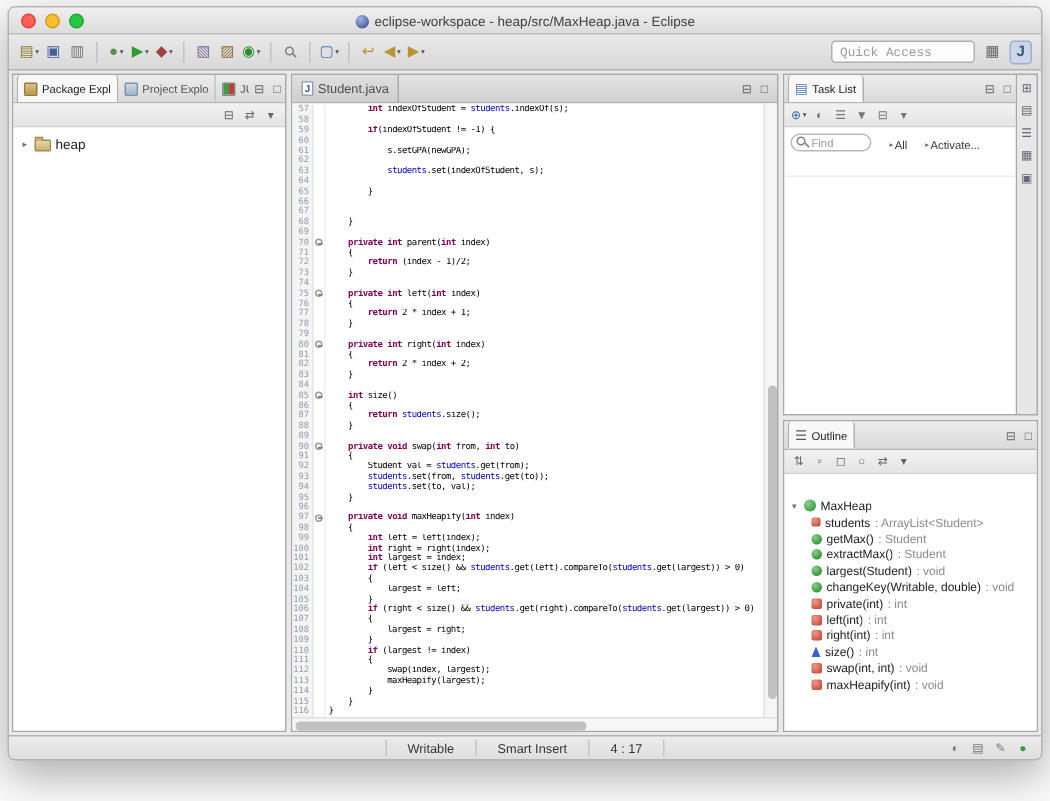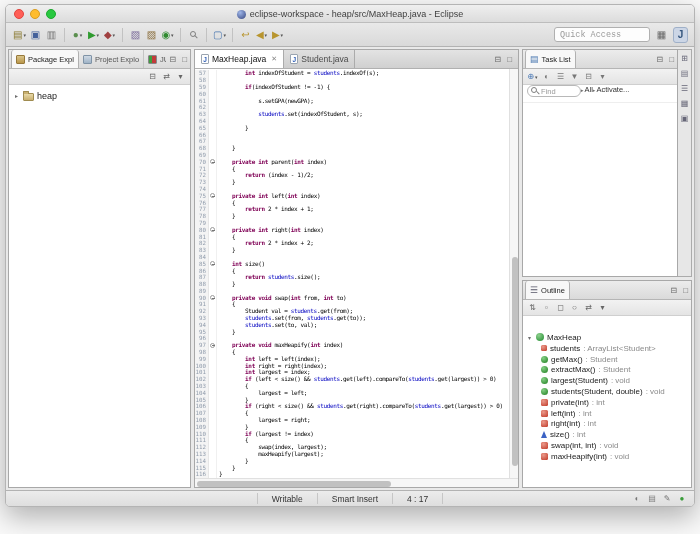--- a/index.html
+++ b/index.html
@@ -81,21 +81,21 @@
   .fm::after{content:"";position:absolute;left:1px;top:1.7px;width:2.5px;height:1px;background:#777}
   .codetext{white-space:pre;font-family:"DejaVu Sans Mono",monospace;font-size:6px;letter-spacing:-0.35px;line-height:1;color:#000;padding-left:2px;overflow:hidden}
   .kw{color:#7f0055;font-weight:bold}
   .fld{color:#0000c0}
   .vscroll{width:9px;flex:none;background:#f6f6f6;border-left:1px solid #e0e0e0;position:relative}
   .vthumb{position:absolute;left:1.5px;width:6px;top:46%;height:51%;background:#c1c1c1;border-radius:3px}
   .hscroll{height:9px;flex:none;background:#f6f6f6;border-top:1px solid #e0e0e0;position:relative}
   .hthumb{position:absolute;top:1.5px;height:6px;left:2px;width:60%;background:#c1c1c1;border-radius:3px}
 
   
-  .findrow{height:18px;flex:none;display:flex;align-items:flex-start;gap:0;padding:0 4px;background:#fff;border-bottom:1px solid #eee}
+  .findrow{height:18px;flex:none;display:flex;align-items:flex-end;gap:12px;padding:16px 4px;background:#fff;border-bottom:1px solid #eee}
   .findbox{flex:0 0 54px;height:12px;border:1px solid #b8b8b8;border-radius:6px;display:flex;align-items:center;gap:2px;padding:0 3px;background:#fff}
   .findbox input{border:none;outline:none;width:100%;min-width:0;font-size:7.5px;color:#333;font-family:inherit;background:transparent}
   .findbox input::placeholder{color:#9a9a9a}
   .flink{display:flex;align-items:center;gap:1px;font-size:7.5px;color:#333;white-space:nowrap}
   .flink .arrow{width:auto;font-size:5px}
   .mag{width:8px;height:8px;position:relative;flex:none;display:inline-block}
   .mag::before{content:"";position:absolute;left:0;top:0;width:4px;height:4px;border:1px solid #808080;border-radius:50%}
   .mag::after{content:"";position:absolute;left:4.5px;top:5px;width:3.5px;height:1px;background:#808080;transform:rotate(45deg)}
   .task-content{flex:1;background:#fff}
   .trim{width:14px;flex:none;background:#e7e7e7;border:1px solid #ababab;border-left:none;display:flex;flex-direction:column;align-items:center;gap:3px;padding-top:3px}
@@ -249,25 +249,20 @@
             <span>heap</span>
           </div>
         </div>
     </div>
 
     <div class="splitv"></div>
 
     <div class="editor">
       <div class="etabs">
         <div class="etabs-list">
-            <div class="etab active">
-              <span class="jfile">J</span>
-              <span>MaxHeap.java</span>
-              <span class="close">✕</span>
-            </div>
             <div class="etab">
               <span class="jfile">J</span>
               <span>Student.java</span>
             </div>
           </div>
         <div class="etabs-ctl">
           <span class="minmax">⊟</span>
           <span class="minmax">□</span>
         </div>
       </div>
@@ -718,21 +713,21 @@
               <span class="oname">extractMax()</span>
               <span class="otype"> : Student</span>
             </div>
             <div class="orow">
               <span class="mi pub"></span>
               <span class="oname">largest(Student)</span>
               <span class="otype"> : void</span>
             </div>
             <div class="orow">
               <span class="mi pub"></span>
-              <span class="oname">students(Student, double)</span>
+              <span class="oname">changeKey(Writable, double)</span>
               <span class="otype"> : void</span>
             </div>
             <div class="orow">
               <span class="mi priv"></span>
               <span class="oname">private(int)</span>
               <span class="otype"> : int</span>
             </div>
             <div class="orow">
               <span class="mi priv"></span>
               <span class="oname">left(int)</span>

